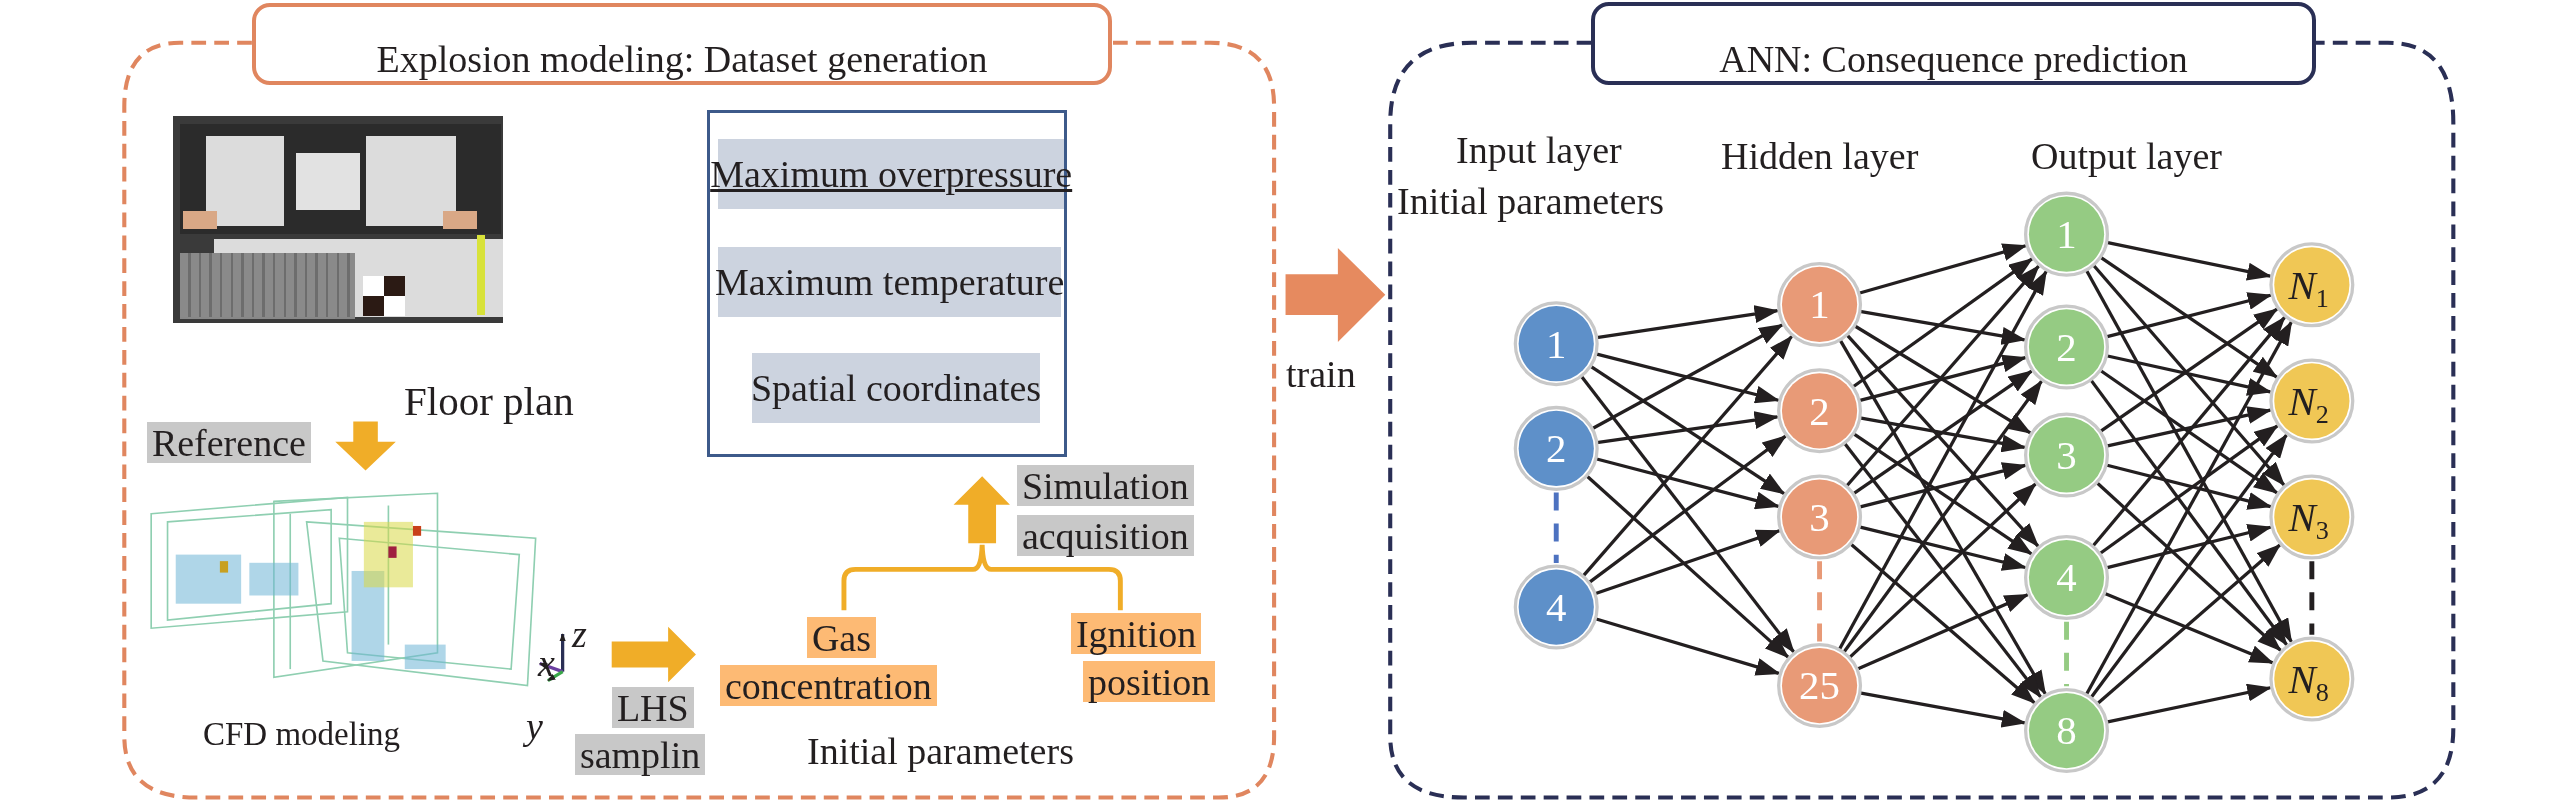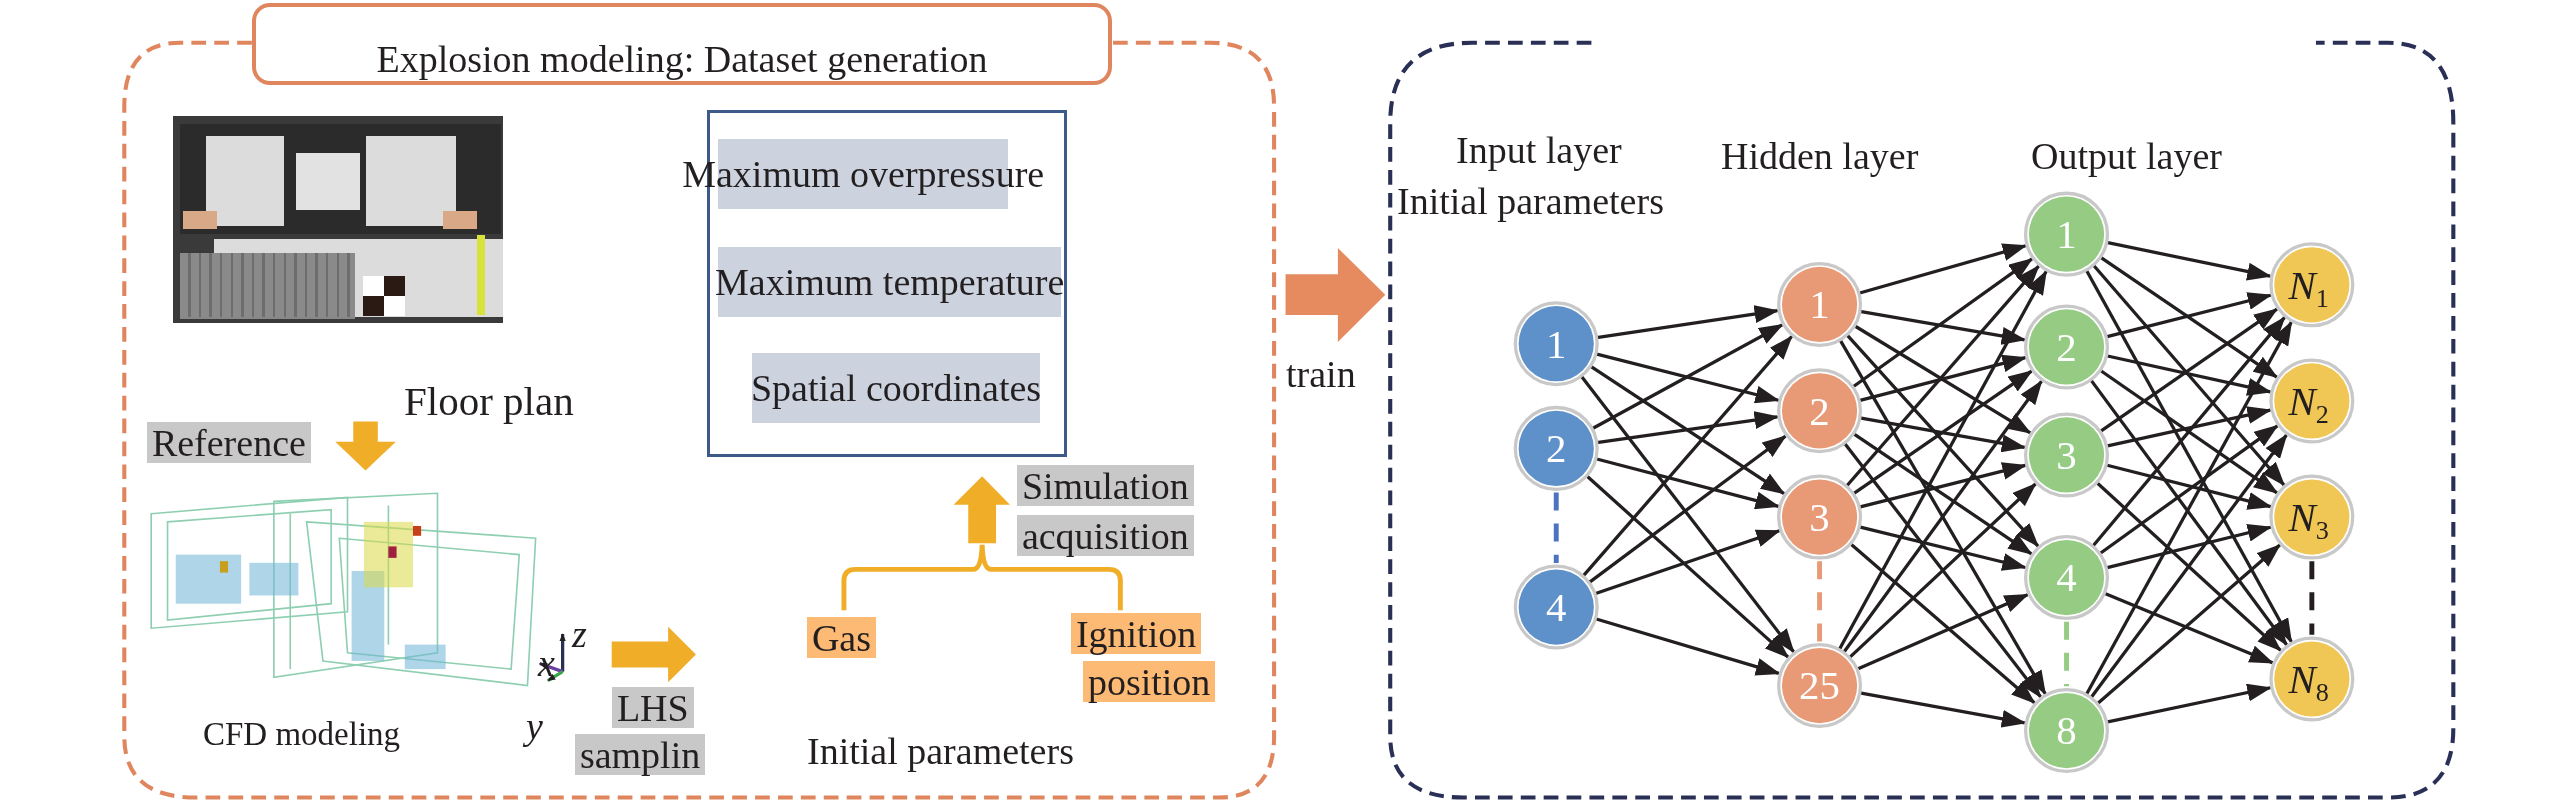--- a/index.html
+++ b/index.html
@@ -229,38 +229,42 @@
     <rect x="270" y="40" width="60" height="80" fill="#d9d845" opacity="0.55"></rect>
     <rect x="94" y="88" width="10" height="14" fill="#c8a020"></rect>
     <rect x="330" y="45" width="10" height="12" fill="#c8401a"></rect>
     <rect x="300" y="70" width="10" height="14" fill="#a02040"></rect>
   </svg>
 
   <div class="title-box title-left">
     <span>Explosion modeling: Dataset generation</span>
   </div>
 
+  <div class="title-box title-right">
+    <span>ANN: Consequence prediction</span>
+  </div>
 
   <div class="label" style="left:404px;top:381px;font-size:41px;">Floor plan</div>
   <div class="label gray-tag" style="left:147px;top:422px;">Reference</div>
   <div class="label" style="left:203px;top:718px;font-size:33px;">CFD modeling</div>
   <div class="label" style="left:572px;top:615px;font-style:italic;">z</div>
   <div class="label" style="left:538px;top:644px;font-style:italic;">x</div>
   <div class="label" style="left:526px;top:707px;font-style:italic;">y</div>
   <div class="label gray-tag" style="left:612px;top:687px;">LHS</div>
   <div class="label gray-tag" style="left:575px;top:734px;">samplin</div>
   <div class="label" style="left:807px;top:732px;">Initial parameters</div>
   <div class="label green-tag" style="left:807px;top:617px;">Gas</div>
+  <div class="label green-tag" style="left:720px;top:665px;">concentration</div>
   <div class="label green-tag" style="left:1071px;top:613px;">Ignition</div>
   <div class="label green-tag" style="left:1071px;top:661px;margin-left:12px;">position</div>
   <div class="label gray-tag" style="left:1017px;top:465px;">Simulation</div>
   <div class="label gray-tag" style="left:1017px;top:515px;">acquisition</div>
 
   <div class="output-box">
-    <div class="out-item" style="left:8.2px;top:26px;width:290px;height:70px;">Maximum overpressure</div>
+    <div class="out-item" style="left:8.2px;top:26px;width:346px;height:70px;text-decoration:underline;">Maximum overpressure</div>
     <div class="out-item" style="left:8.2px;top:134px;width:343px;height:70px;">Maximum temperature</div>
     <div class="out-item" style="left:42px;top:240px;width:288px;height:70px;">Spatial coordinates</div>
   </div>
 
   <div class="label" style="left:1286px;top:355px;">train</div>
 
   <div class="label" style="left:1456px;top:131px;">Input layer</div>
   <div class="label" style="left:1397px;top:182px;">Initial parameters</div>
   <div class="label" style="left:1721px;top:137px;">Hidden layer</div>
   <div class="label" style="left:2031px;top:137px;">Output layer</div>

